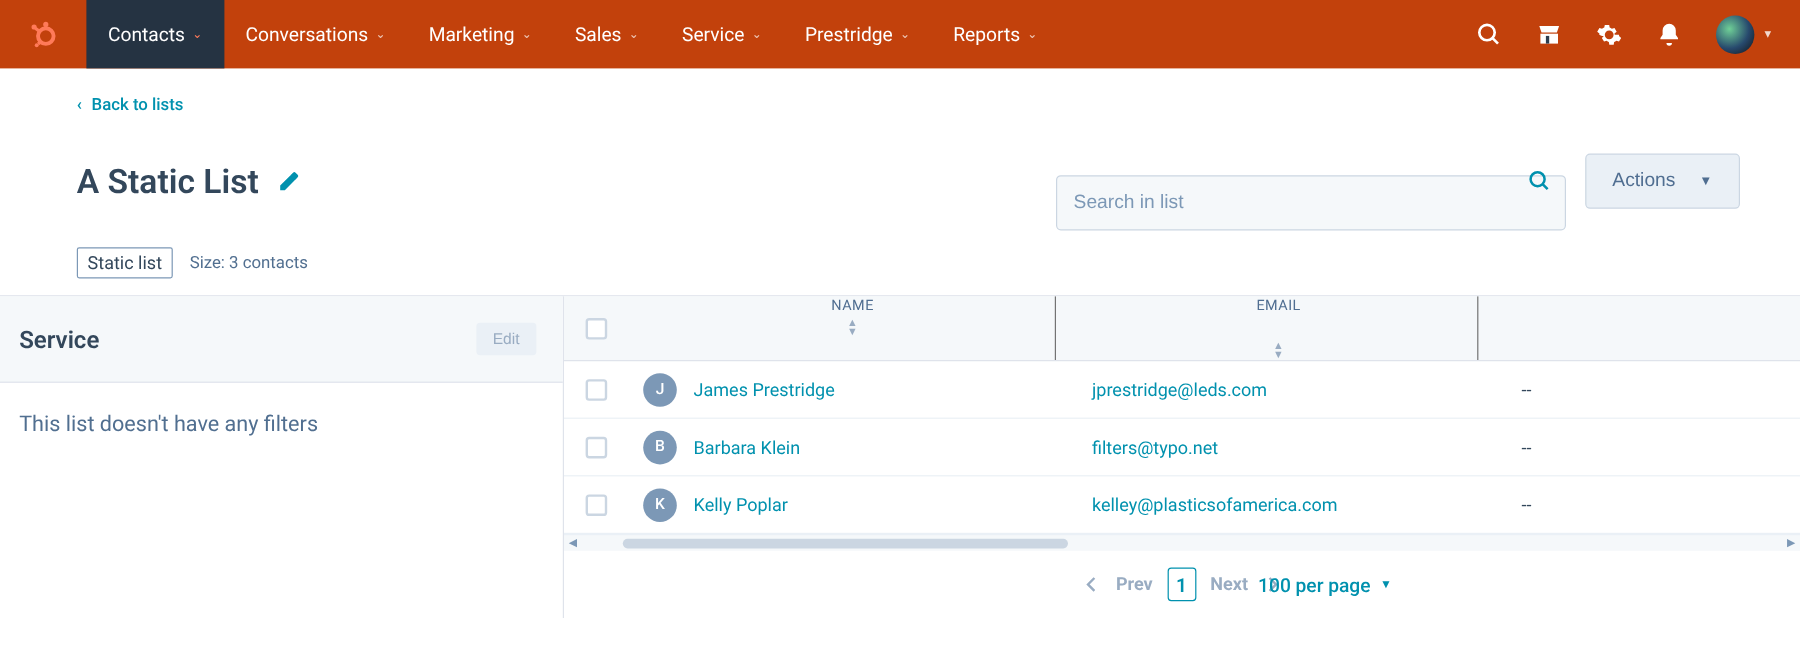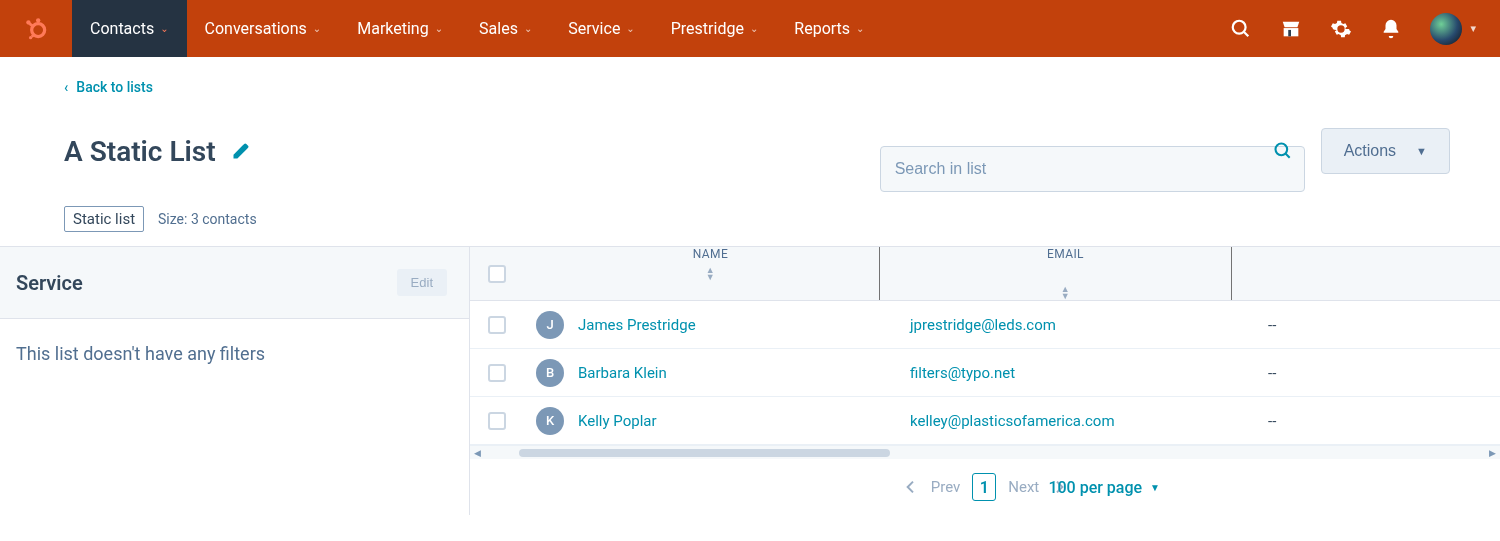--- a/index.html
+++ b/index.html
@@ -63,21 +63,21 @@
   .avatar-sm { width: 28px; height: 28px; border-radius: 50%; color: #fff; display:flex; align-items:center; justify-content:center; font-size: 13px; font-weight: 500; }
   .link { color: #0091ae; font-size: 15px; font-weight: 400; cursor: pointer; }
   .chk { width: 18px; height: 18px; border: 2px solid #cbd6e2; border-radius: 3px; cursor: pointer; background:#fff; }
 
   .scroll-hint { height: 14px; background: #f5f8fa; border-top: 1px solid #eaf0f6; display:flex; align-items:center; }
   .scroll-thumb { height: 8px; background: #cbd6e2; border-radius: 4px; width: 36%; margin-left: 34px; }
   .scroll-arrow { font-size:9px; color:#7c98b6; padding: 0 4px; }
   .sp { flex:1; }
 
   .pager { display:flex; align-items:center; justify-content:center; height: 56px; gap: 12px; position: relative; }
-  .pager .muted { color: #99acc2; font-size: 15px; font-weight:400; }
+  .pager .muted { color: #99acc2; font-size: 15px; font-weight:700; }
   .pager .arrow { color: #99acc2; cursor: pointer; }
   .page-num { border: 1px solid #0091ae; color: #0091ae; width: 24px; height: 28px; display:flex; align-items:center; justify-content:center; border-radius:3px; font-weight:600; }
   .perpage { position: absolute; right: 340px; color: #0091ae; font-size: 16px; font-weight: 500; display:flex; align-items:center; gap:8px; cursor:pointer; }
 
   svg { display:block; }
 </style>
 </head>
 <body>
 
 <div class="topnav">

